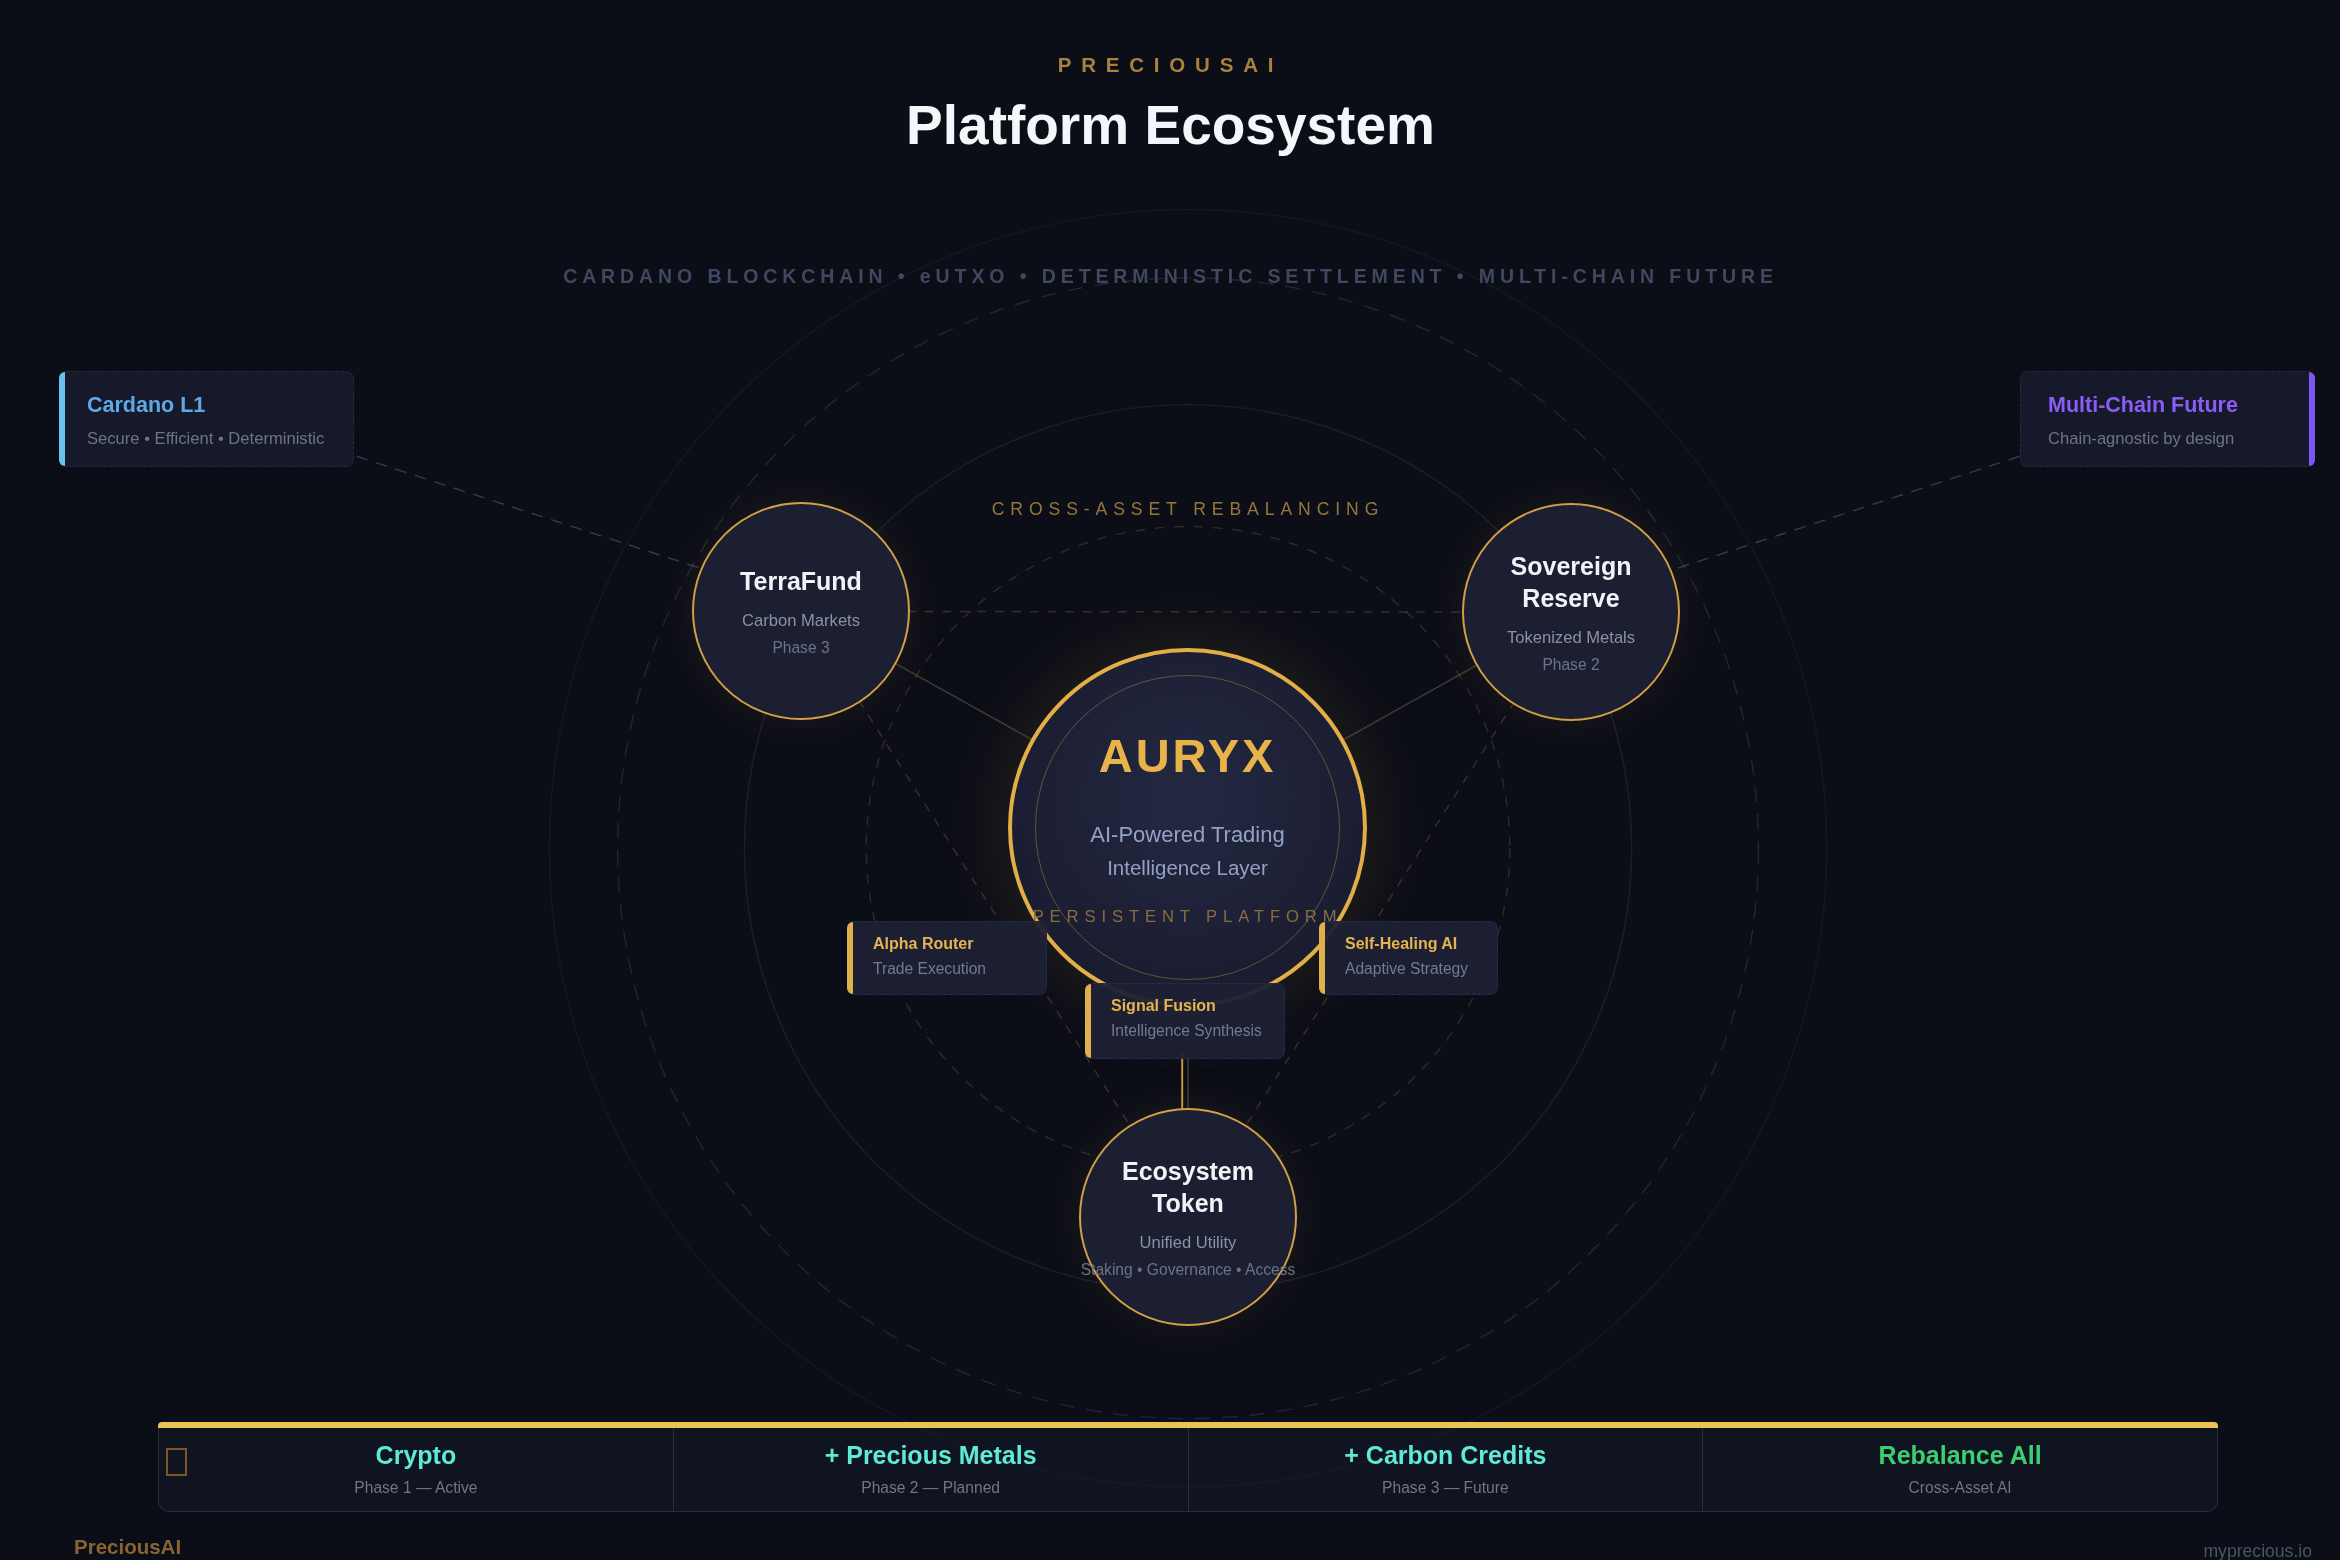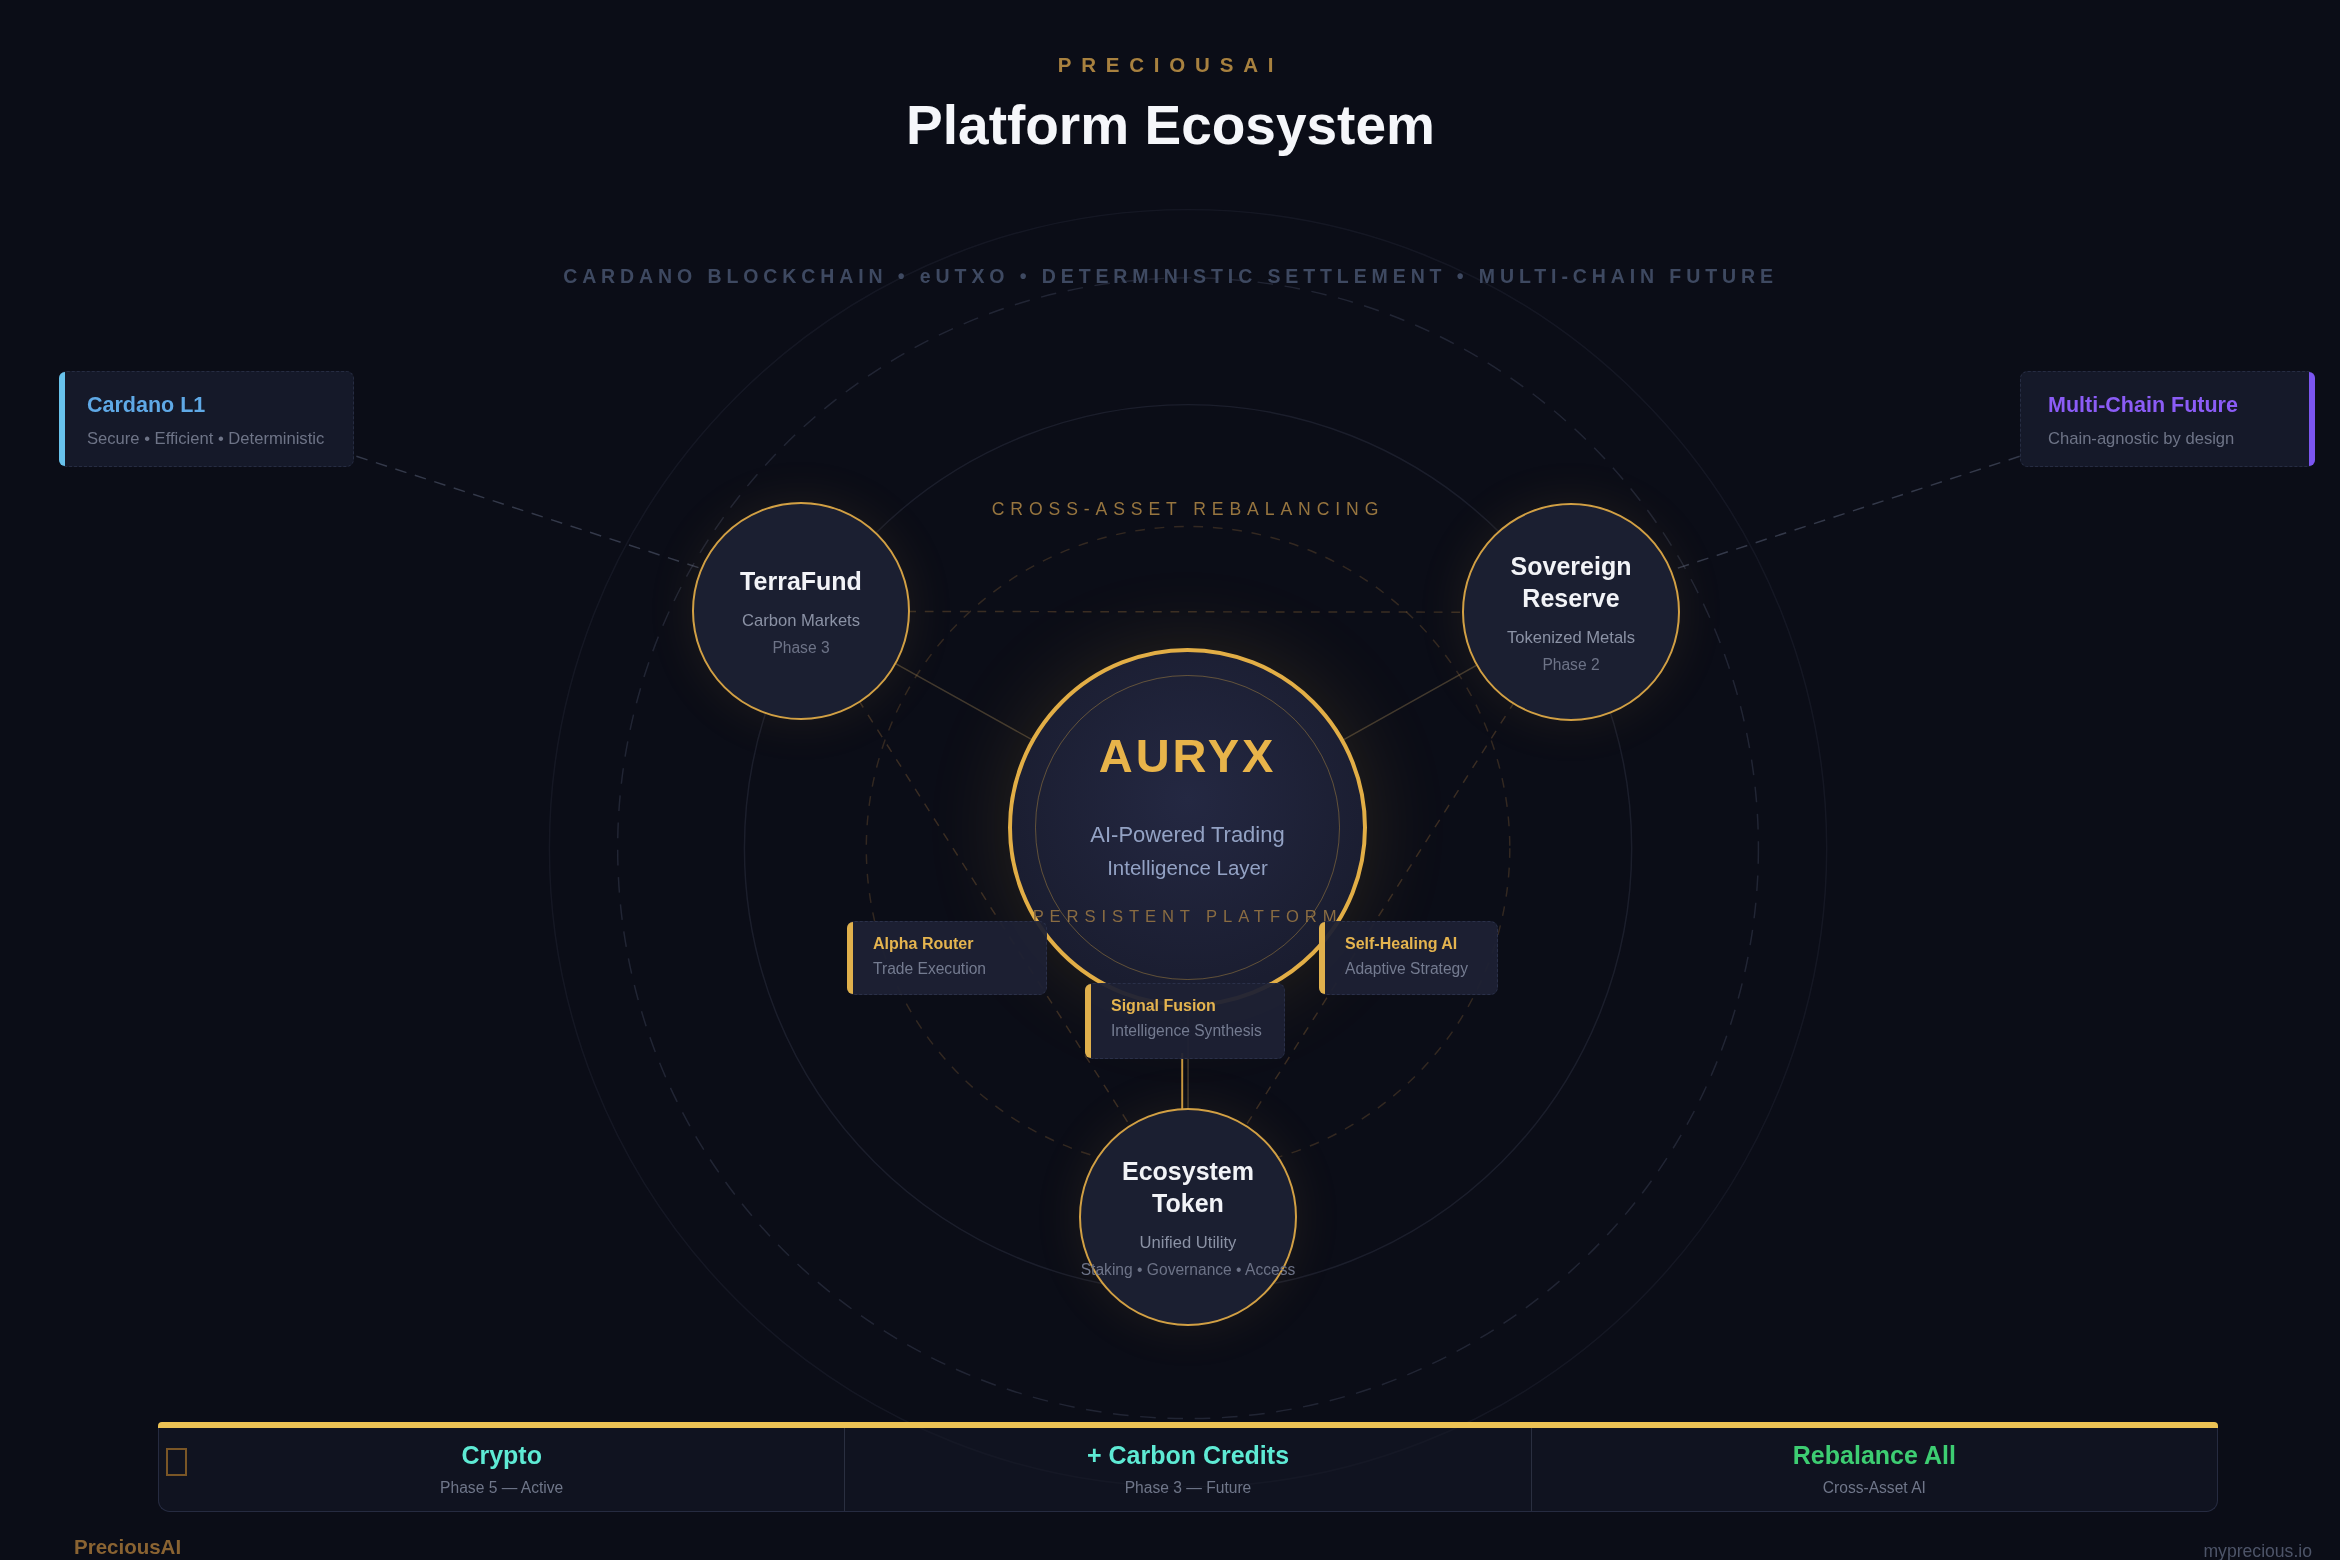--- a/index.html
+++ b/index.html
@@ -188,21 +188,25 @@
     <div class="t">Self-Healing AI</div>
     <div class="s">Adaptive Strategy</div>
   </div>
 
   <div class="timeline">
     <div class="tl-bar"></div>
     <div class="tl-panel">
       <span class="tofu"></span>
       <div class="tl-seg">
         <div class="tl-label">Crypto</div>
-        <div class="tl-phase">Phase 5 — Active</div>
+        <div class="tl-phase">Phase 1 — Active</div>
+      </div>
+      <div class="tl-seg">
+        <div class="tl-label">+ Precious Metals</div>
+        <div class="tl-phase">Phase 2 — Planned</div>
       </div>
       <div class="tl-seg">
         <div class="tl-label">+ Carbon Credits</div>
         <div class="tl-phase">Phase 3 — Future</div>
       </div>
       <div class="tl-seg tl-green">
         <div class="tl-label">Rebalance All</div>
         <div class="tl-phase">Cross-Asset AI</div>
       </div>
     </div>

